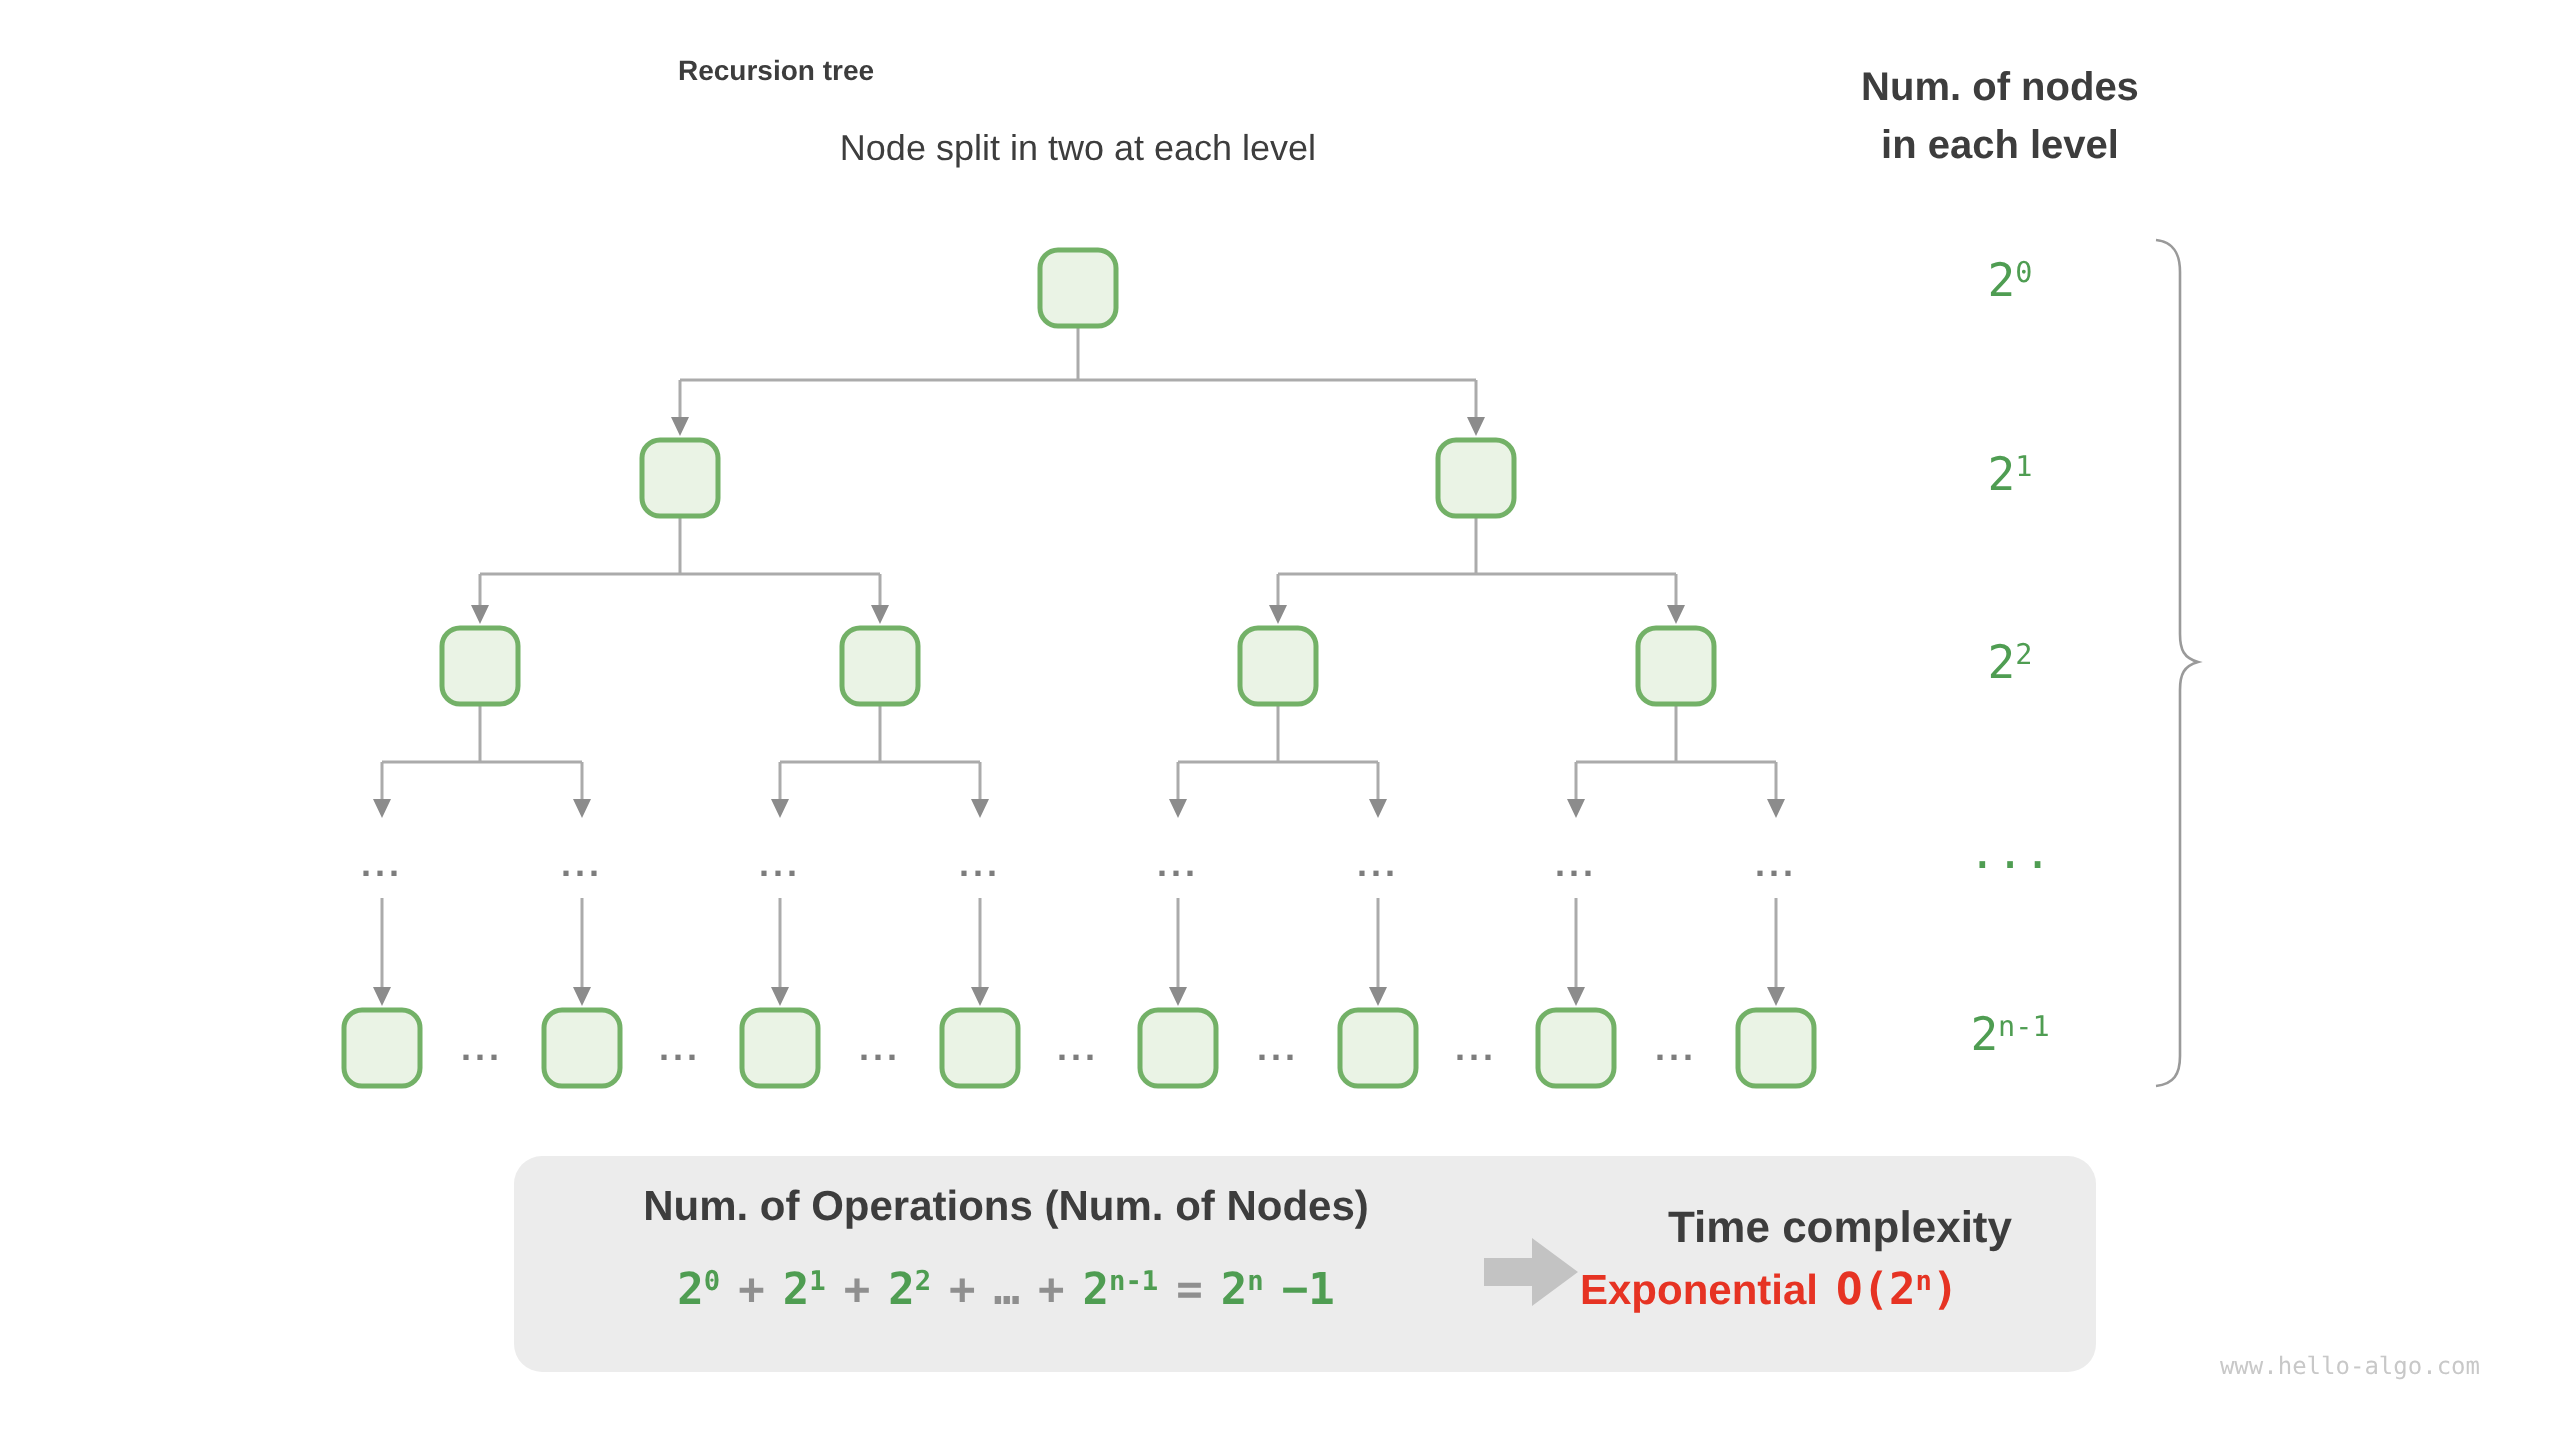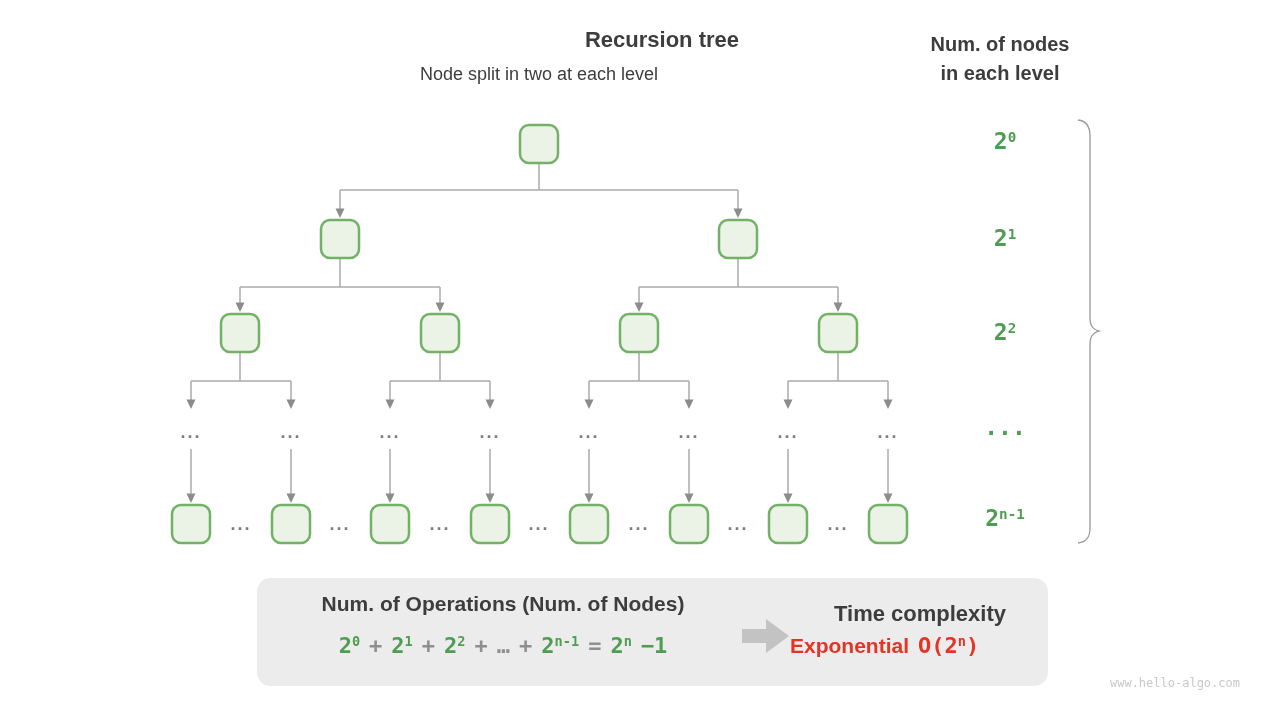--- a/index.html
+++ b/index.html
@@ -8,36 +8,36 @@
     font-family:"Liberation Sans", sans-serif; overflow:hidden;
   }
   .abs { position:absolute; }
   sup {
     font-size:62%; line-height:0; position:relative; top:-0.48em;
     vertical-align:baseline;
   }
 
   
   .title {
-    left:339px; top:27px; width:400px; text-align:right;
-    font-size:22px; font-weight:bold; color:var(--dark);
+    left:339px; top:27px; width:400px; text-align:left;
+    font-size:14px; font-weight:bold; color:var(--dark);
   }
   .subtitle {
     left:289px; top:64px; width:500px; text-align:center;
     font-size:18px; color:var(--dark);
   }
   .right-header {
     left:890px; top:30px; width:220px; text-align:center;
     font-size:20px; font-weight:bold; color:var(--dark); line-height:29px;
   }
 
   
   .lvl {
     left:960px; width:90px; text-align:center;
-    font-family:"DejaVu Sans Mono", monospace; font-weight:bold;
+    font-family:"DejaVu Sans Mono", monospace; font-weight:normal;
     font-size:23px; line-height:24px; color:var(--green);
   }
 
   
   .tree-dots {
     width:50px; text-align:center; font-weight:bold; font-size:18px;
     line-height:20px; letter-spacing:2px; color:var(--tree-ellipsis);
   }
 
   

